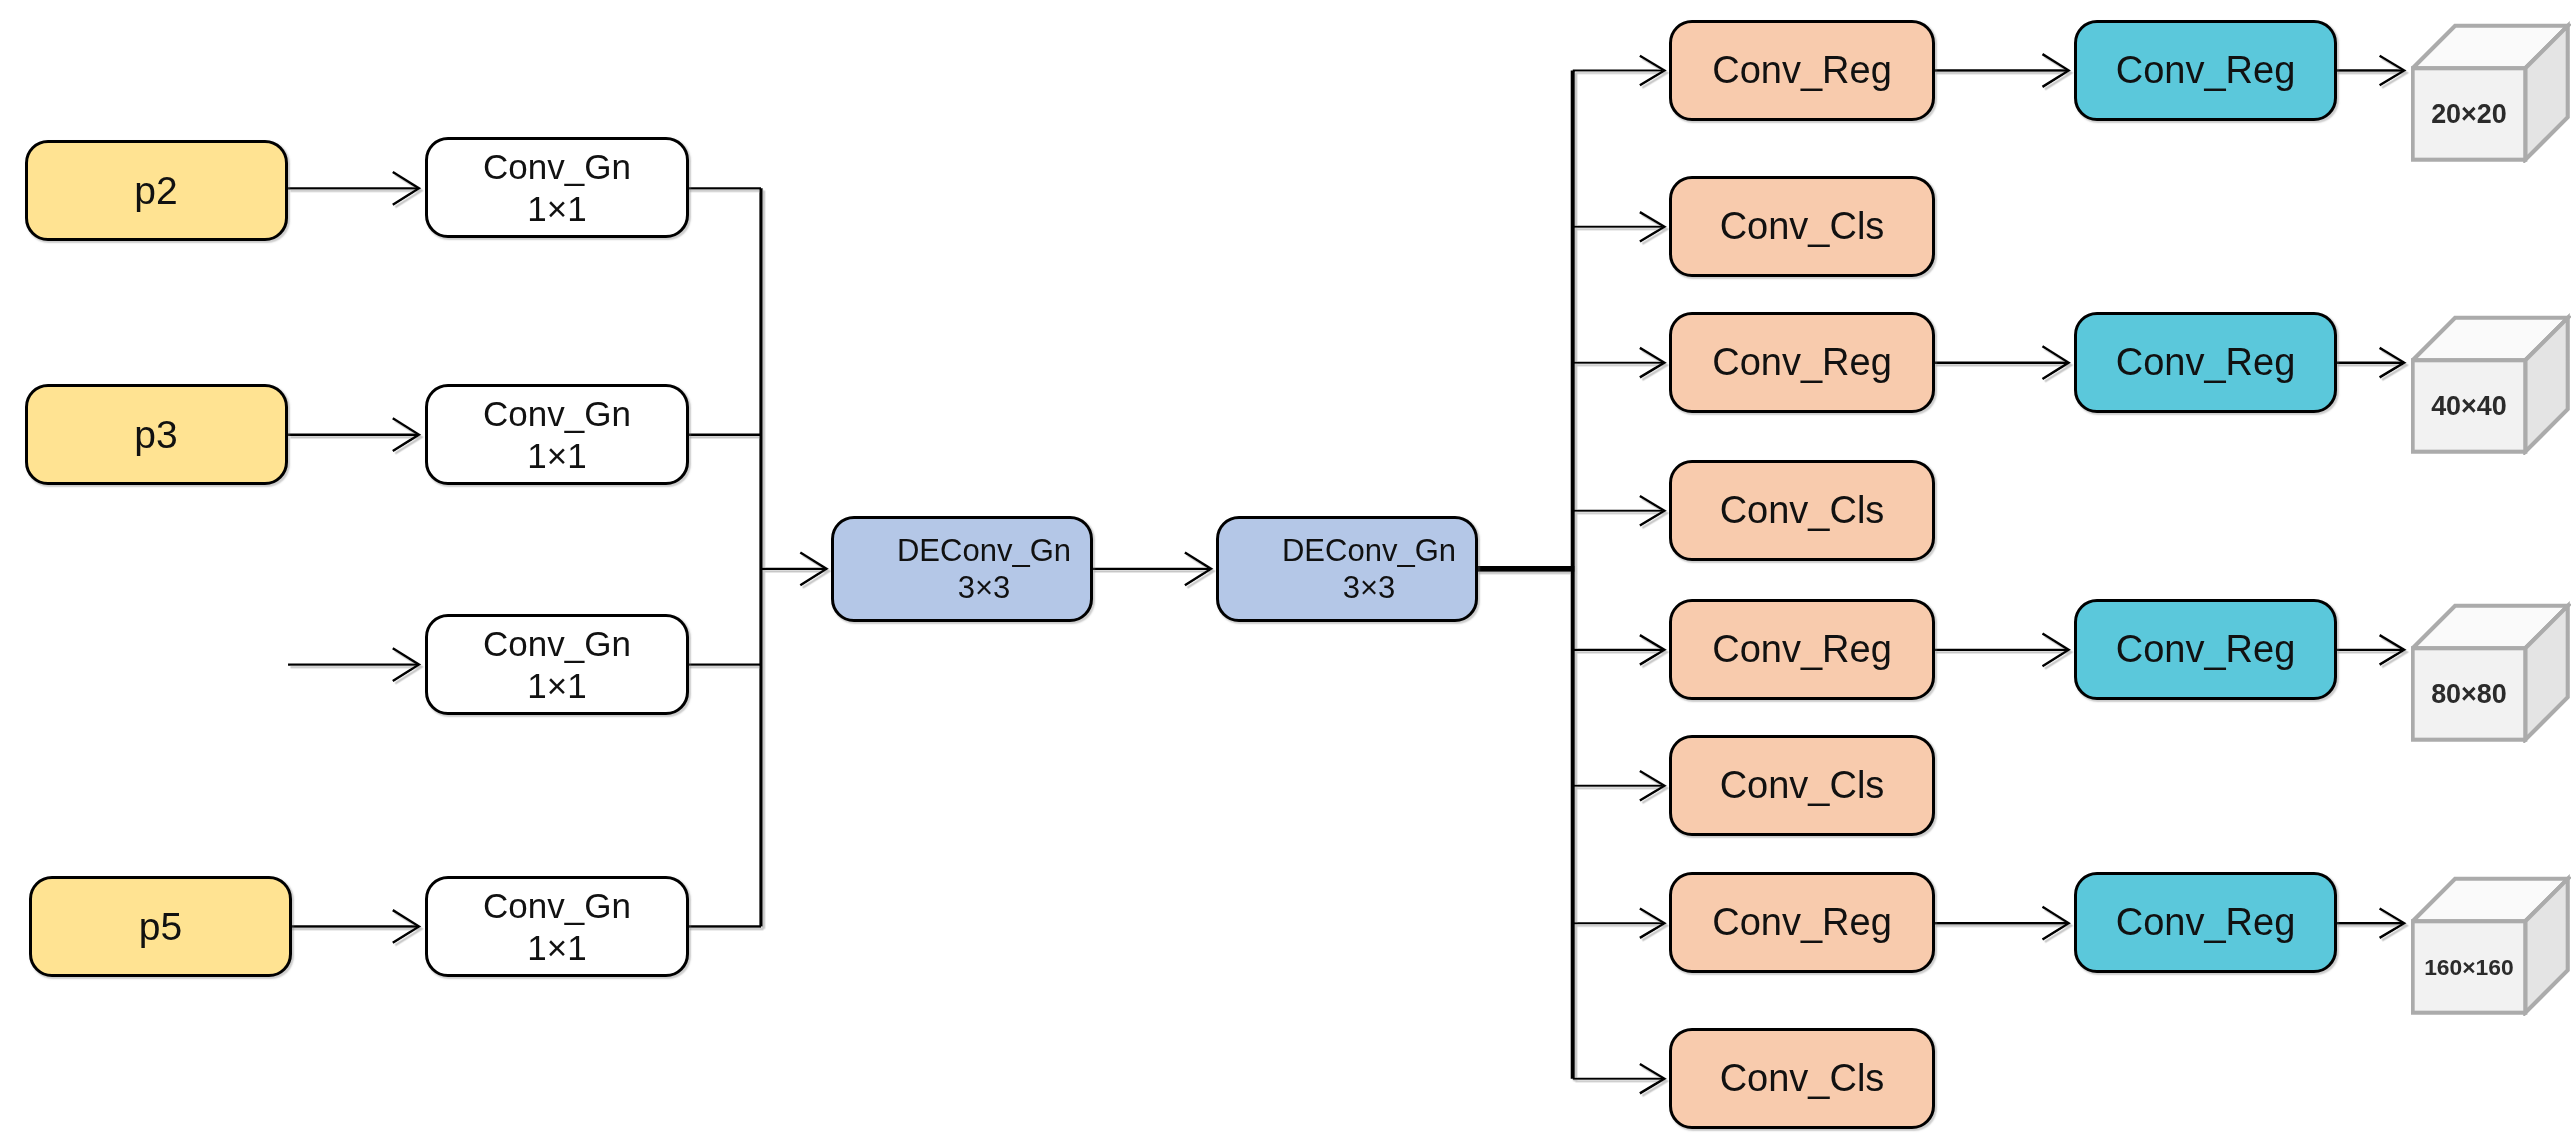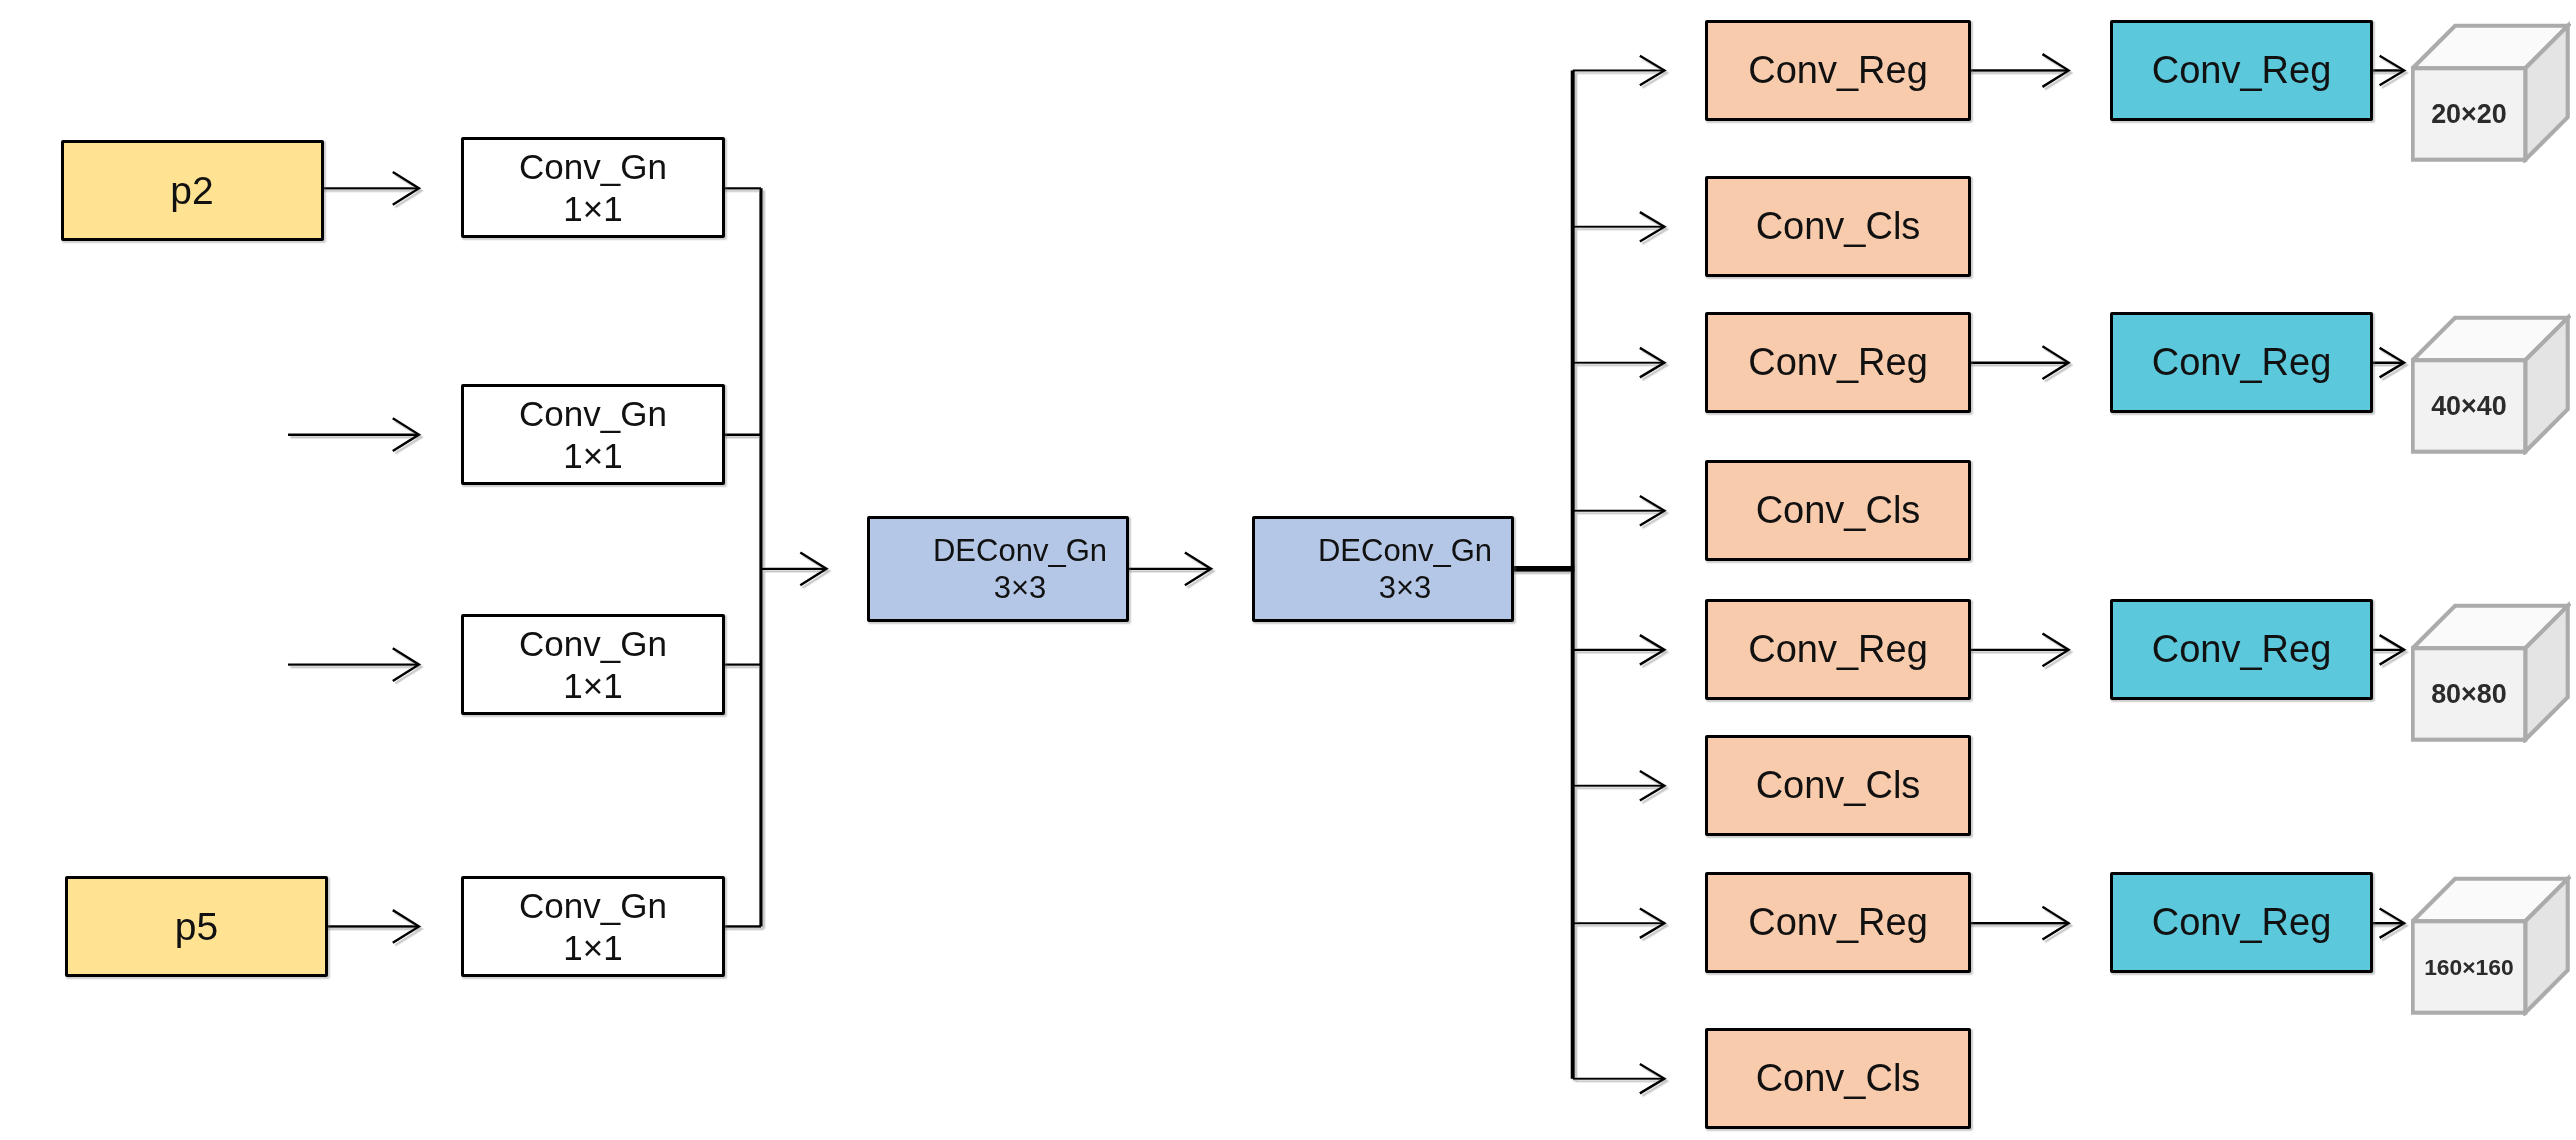--- a/index.html
+++ b/index.html
@@ -1,21 +1,21 @@
 <!DOCTYPE html>
 <html style="--input_fill: #FFE392; --proj_fill: #FFFFFF; --deconv_fill: #B4C7E7; --head_fill: #F8CBAD; --refine_fill: #5BC8DB; --cube_front: #F2F2F2; --cube_top: #FAFAFA; --cube_side: #E4E4E4; --cube_edge: #ABABAB; --connector: #000000;font-size:13px"><head>
 <meta charset="utf-8">
 <style>
   html,body{margin:0;padding:0;background:#ffffff;}
   #stage{position:relative;width:2576px;height:1141px;background:#ffffff;overflow:hidden;
          font-family:"Liberation Sans",sans-serif;}
   #connectors{position:absolute;left:0;top:0;z-index:1;}
-  .node{position:absolute;box-sizing:border-box;border:3.3px solid #000;border-radius:2px;
+  .node{position:absolute;box-sizing:border-box;border:3.3px solid #000;border-radius:23px;
         display:flex;flex-direction:column;align-items:center;justify-content:center;
-        color:#111;z-index:2;box-shadow:1.6px 1.6px 1.6px rgba(110,110,110,0.35);margin-left:36px;}
+        color:#111;z-index:2;box-shadow:1.6px 1.6px 1.6px rgba(110,110,110,0.35);}
   .node .lbl{white-space:nowrap;}
   .input-box{background:var(--input_fill);font-size:39px;}
   .proj-box{background:var(--proj_fill);font-size:35px;line-height:1.18;}
   .deconv-box{background:var(--deconv_fill);font-size:31px;line-height:1.2;padding-left:44px;}
   .head-box{background:var(--head_fill);font-size:38px;}
   .refine-box{background:var(--refine_fill);font-size:38px;}
   .cube{position:absolute;z-index:2;}
   .cube text{font-family:"Liberation Sans",sans-serif;font-weight:bold;fill:#2b2b2b;}
   .cube-front{fill:var(--cube_front);stroke:var(--cube_edge);stroke-width:5;}
   .cube-top{fill:var(--cube_top);stroke:var(--cube_edge);stroke-width:5;}
@@ -110,20 +110,23 @@
           <path class="chev" d="M2908 776 L2938 794 L2908 812"></path>
         <path class="shaft" stroke-width="3" d="M2854 1128 L2936 1128"></path>
           <path class="chev" d="M2908 1110 L2938 1128 L2908 1146"></path>
       </g>
     </g>
   </svg>
 
   <div class="node input-box" style="left:24.5px;top:140px;width:263px;height:101px">
     <span class="lbl">p2</span>
   </div>
+  <div class="node input-box" style="left:24.5px;top:384px;width:263px;height:101px">
+    <span class="lbl">p3</span>
+  </div>
   <div class="node input-box" style="left:29px;top:876px;width:263px;height:101px">
     <span class="lbl">p5</span>
   </div>
 
   <div class="node proj-box" style="left:425px;top:137px;width:264px;height:101px">
     <span class="lbl">Conv_Gn</span>
     <span class="lbl">1×1</span>
   </div>
   <div class="node proj-box" style="left:425px;top:384px;width:264px;height:101px">
     <span class="lbl">Conv_Gn</span>

